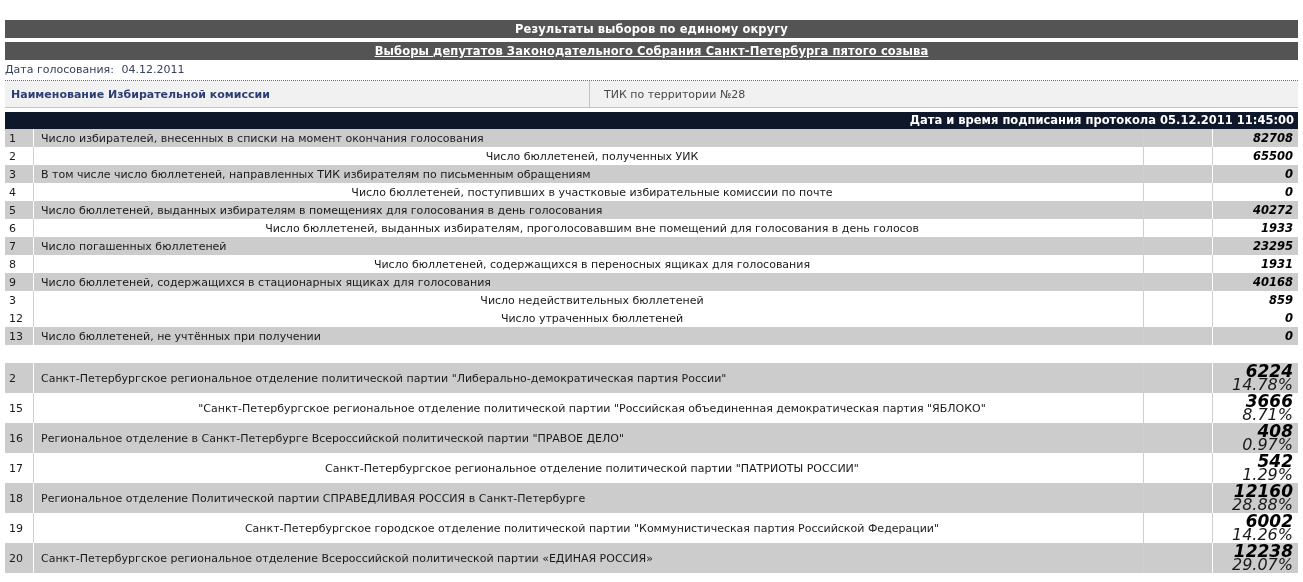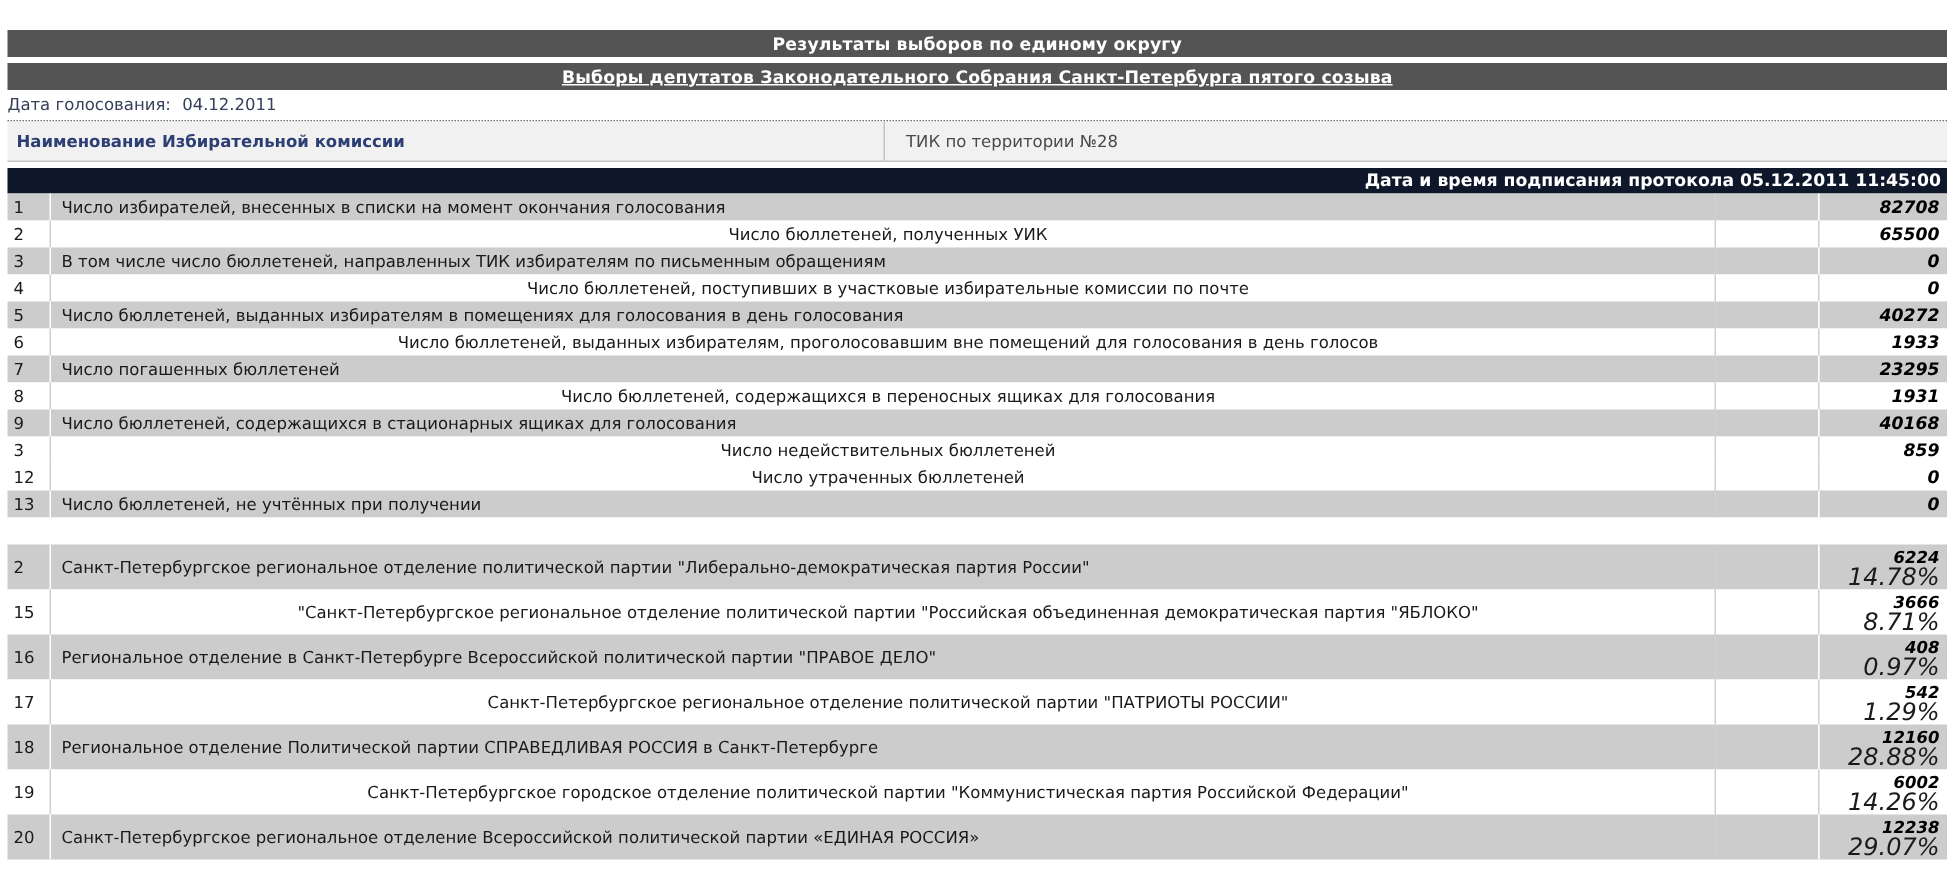--- a/index.html
+++ b/index.html
@@ -143,21 +143,21 @@
   .data-table tr.even .col-val { border-left: 1px solid #cfcfcf; }
 
   
   #counts-table tr { height: 18px; }
 
   
   #parties-table tr { height: 30px; }
   #parties-table .col-val .num {
     display: block;
     font-weight: bold;
-    font-size: 11px;
+    font-size: 17px;
     line-height: 13px;
     color: #000000;
   }
   #parties-table .col-val .pct {
     display: block;
     font-weight: normal;
     font-size: 16px;
     line-height: 13px;
     color: #1a1a1a;
   }

